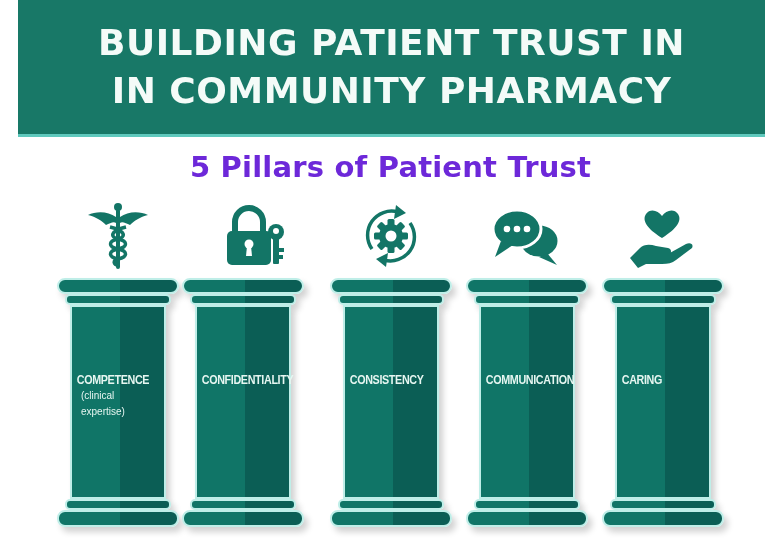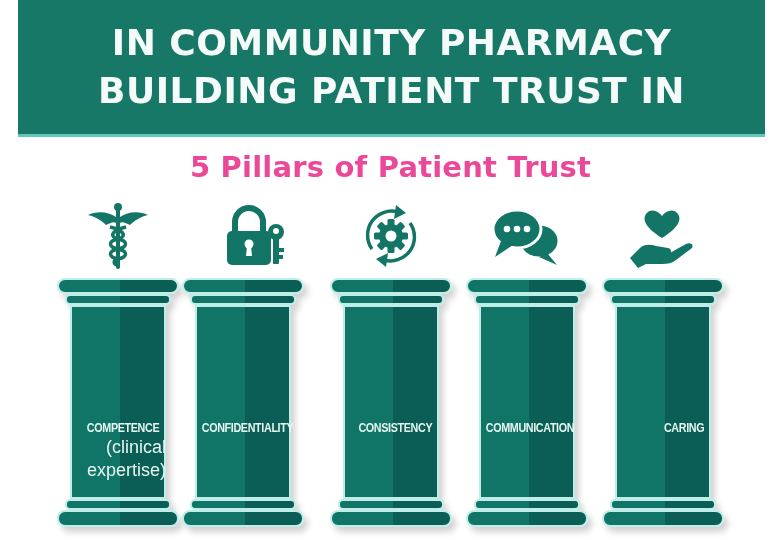--- a/index.html
+++ b/index.html
@@ -14,61 +14,60 @@
     border-bottom:3px solid #5fc9bd;
     display:flex; flex-direction:column; align-items:center; justify-content:center;
   }
   .banner .line {
     color:#f4fbf8; font-family:"DejaVu Sans", sans-serif; font-weight:bold;
     font-size:36px; letter-spacing:0.5px; line-height:48px; white-space:nowrap;
   }
   .subtitle {
     position:absolute; left:0; top:150px; width:781px; text-align:center;
     font-family:"DejaVu Sans", sans-serif; font-weight:bold;
-    font-size:29px; color:#ec4899; letter-spacing:0.2px;
+    font-size:29px; color:#6d28d9; letter-spacing:0.2px;
   }
   .icon {
     position:absolute; top:200px; width:80px; height:72px;
     display:flex; align-items:center; justify-content:center;
   }
   .icon svg { display:block; }
   .pillar { position:absolute; top:278px; width:122px; height:250px; }
   .pillar .seg {
     position:absolute;
     background:linear-gradient(90deg,#107567 0%,#107567 52%,#0b5e55 52%,#0b5e55 100%);
     border:2px solid #bfeee8;
     box-shadow:4px 5px 6px rgba(0,0,0,0.18);
     box-sizing:border-box;
   }
   .cap-top { left:0; top:0; width:122px; height:16px; border-radius:8px; }
   .cap-bot { left:8px; top:16px; width:106px; height:11px; border-radius:5px; }
   .shaft   { left:13px; top:27px; width:96px; height:194px; border-radius:0; }
   .base-top{ left:8px; top:221px; width:106px; height:11px; border-radius:5px; }
   .base-bot{ left:0; top:232px; width:122px; height:17px; border-radius:8px; }
   .pillar .text {
-    position:absolute; left:13px; top:95px; width:96px; text-align:right;
+    position:absolute; left:13px; top:95px; width:96px; text-align:left;
     color:#e6f6f1;
-    margin-top:48px;
   }
   .pillar .title {
     font-family:"Liberation Sans", sans-serif; font-weight:bold;
     font-size:12.5px; letter-spacing:-0.4px; transform:scaleX(0.86);
     white-space:nowrap; display:block; margin-bottom:1px;
   }
   .pillar .desc {
-    font-family:"Liberation Sans", sans-serif; font-size:18px; line-height:23px;
-    display:block; white-space:pre-line;
+    font-family:"Liberation Sans", sans-serif; font-size:10px; line-height:16px;
+    display:block; white-space:pre-line;padding-left:11px;
   }
 </style>
 </head>
 <body>
 
 <div class="banner">
+  <div class="line">BUILDING PATIENT TRUST IN</div>
   <div class="line">IN COMMUNITY PHARMACY</div>
-  <div class="line">BUILDING PATIENT TRUST IN</div>
 </div>
 
 <div class="subtitle">5 Pillars of Patient Trust</div>
 
 <div class="icon" style="left:78px;">
   <svg width="64" height="70" viewBox="0 0 64 70">
     <g fill="#137566">
       <circle cx="32" cy="6" r="4"></circle>
       <rect x="30" y="8" width="4" height="60" rx="2"></rect>
       <path d="M30 16 C22 10 10 10 2 14 C10 16 16 20 20 24 C24 22 28 20 30 22 Z"></path>

